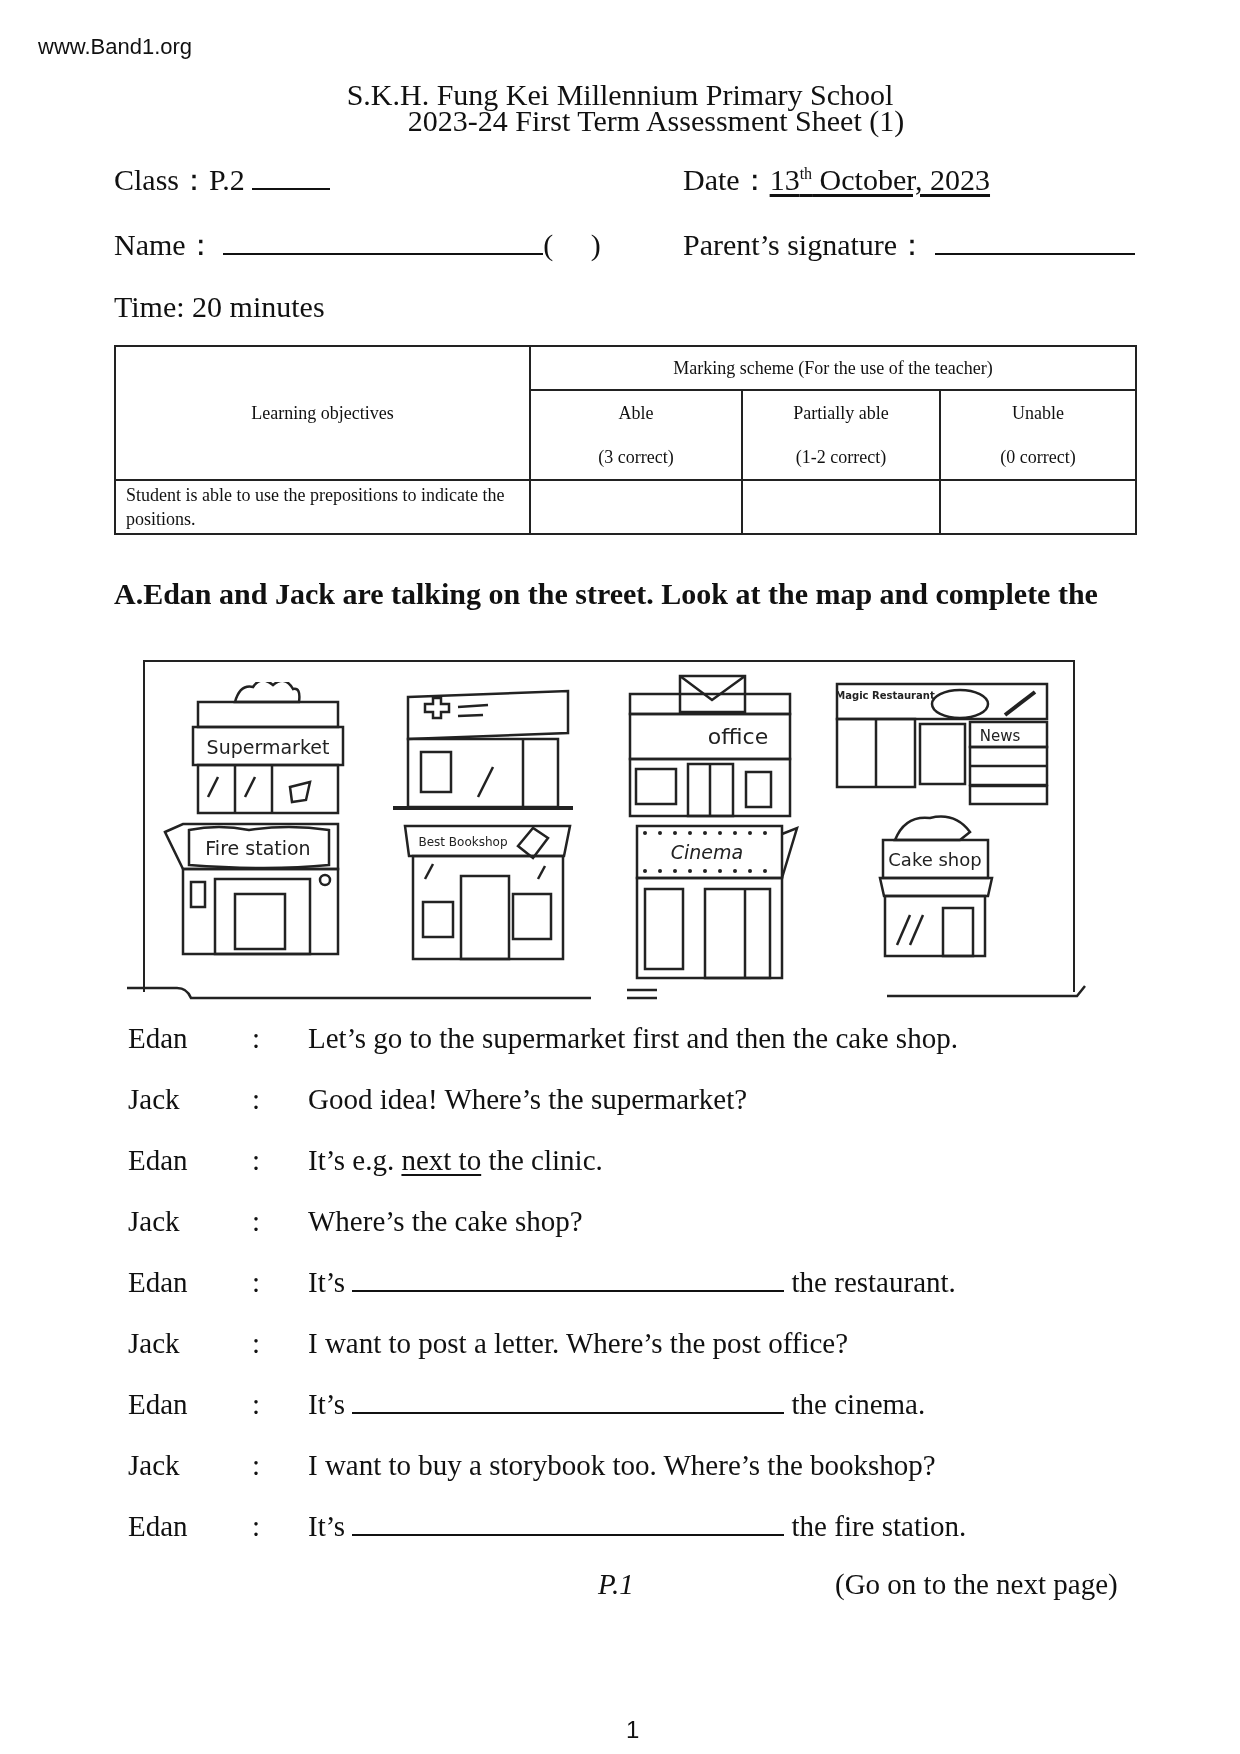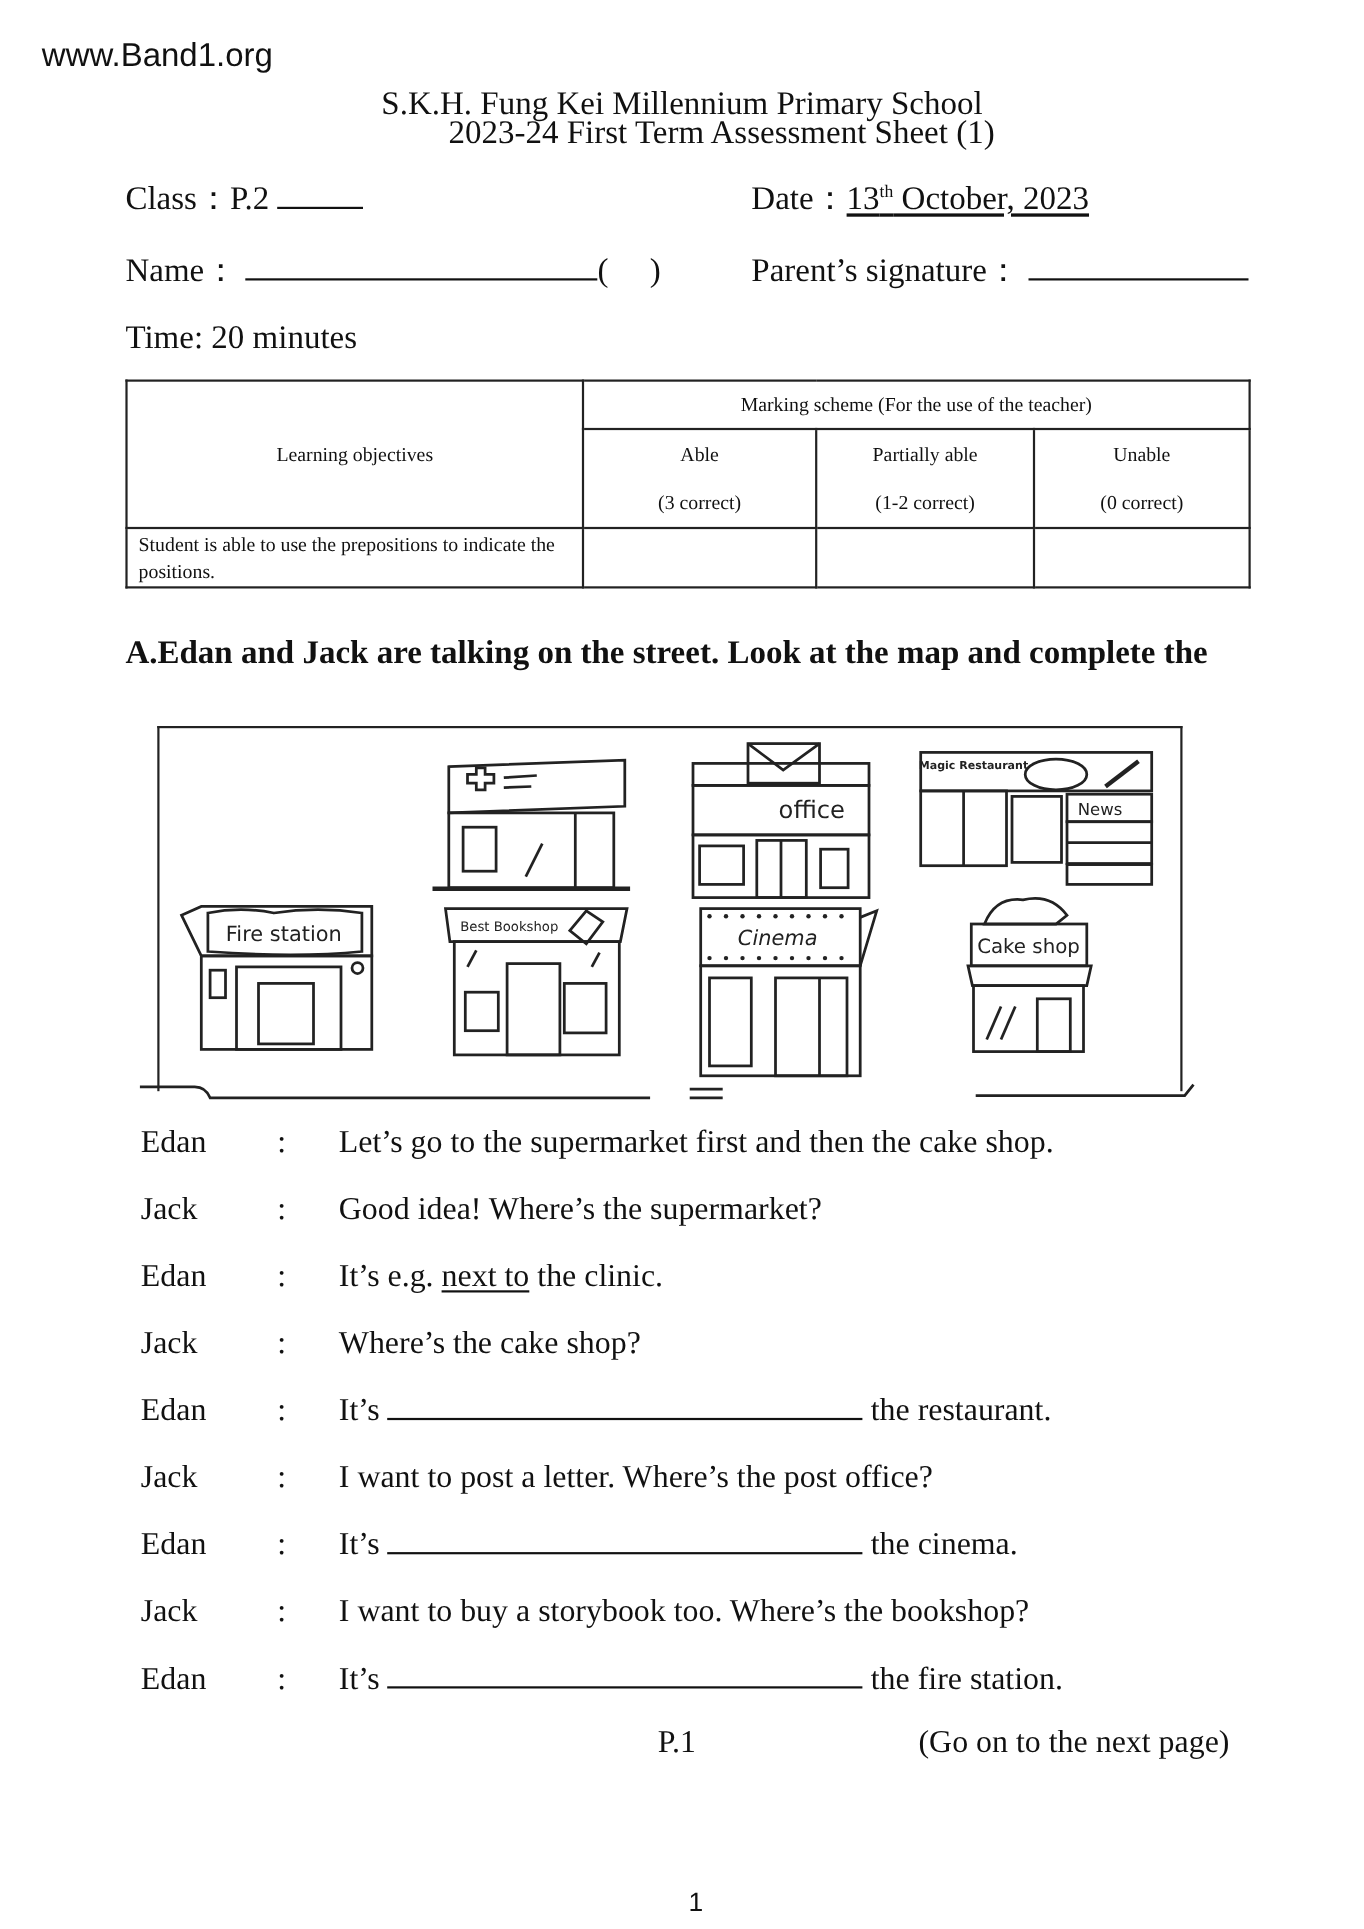--- a/index.html
+++ b/index.html
@@ -1,18 +1,18 @@
 <!DOCTYPE html>
 <html><head>
 <meta charset="utf-8">
 <style>
   html,body{margin:0;padding:0;background:#fff;}
   body{width:1240px;height:1754px;position:relative;overflow:hidden;color:#111;font-family:"Liberation Serif","DejaVu Serif",serif;}
   .abs{position:absolute;}
-  .wm{left:38px;top:34px;font-family:"Liberation Sans","DejaVu Sans",sans-serif;font-size:30px;}
+  .wm{left:38px;top:34px;font-family:"Liberation Sans","DejaVu Sans",sans-serif;font-size:22px;}
   .title{left:0;width:1240px;text-align:center;font-size:30px;}
   .field{font-size:30px;}
   .u{text-decoration:underline;text-underline-offset:4px;}
   .blank{display:inline-block;border-bottom:2px solid #111;vertical-align:baseline;}
   sup{font-size:16px;}
   table.ms{position:absolute;left:114px;top:345px;width:1023px;border-collapse:collapse;font-size:18px;}
   table.ms td{border:2px solid #222;text-align:center;vertical-align:middle;padding:0;}
   .q{left:114px;top:575px;font-size:30px;font-weight:bold;line-height:38px;width:1030px;}
   .q .ind{padding-left:38px;display:block;}
   .map{left:143px;top:660px;width:928px;height:330px;border:2px solid #222;border-bottom:none;}
@@ -79,20 +79,36 @@
   </tr>
 </tbody>
   </table>
 
 <div class="abs q">
   <span>A.</span><span>Edan and Jack are talking on the street. Look at the map and complete the</span>
 </div>
 
 <div class="abs map">
 
+  <div class="shop" style="left:45px;top:20px;">
+    <svg width="160" height="135" viewBox="0 0 160 135">
+      <g fill="none" stroke="#222" stroke-width="2.5">
+        <rect x="8" y="20" width="140" height="25"></rect>
+        <path d="M45 20 q5 -18 18 -15 q8 -12 20 -2 q12 -10 20 4 q8 -2 6 13 z"></path>
+        <rect x="3" y="45" width="150" height="38"></rect>
+        <rect x="8" y="83" width="140" height="48"></rect>
+        <line x1="45" y1="83" x2="45" y2="131"></line>
+          <line x1="82" y1="83" x2="82" y2="131"></line>
+        <line x1="18" y1="115" x2="28" y2="95"></line>
+          <line x1="55" y1="115" x2="65" y2="95"></line>
+        <path d="M100 105 l20 -5 l-4 18 l-14 2 z"></path>
+      </g>
+      <text x="78" y="72" text-anchor="middle" font-family="DejaVu Sans, sans-serif" font-size="19" fill="#222">Supermarket</text>
+    </svg>
+  </div>
 
   <div class="shop" style="left:248px;top:20px;">
     <svg width="180" height="135" viewBox="0 0 180 135">
       <g fill="none" stroke="#222" stroke-width="2.5">
         <path d="M15 15 l160 -6 v42 l-160 6 z"></path>
         <path d="M32 22 h8 v-6 h8 v6 h8 v8 h-8 v6 h-8 v-6 h-8 z"></path>
         <line x1="65" y1="25" x2="95" y2="23"></line>
           <line x1="65" y1="34" x2="90" y2="33"></line>
         <rect x="15" y="57" width="150" height="68"></rect>
         <line x1="130" y1="57" x2="130" y2="125"></line>
@@ -269,15 +285,15 @@
       <span class="co">:</span>
       <span class="tx">I want to buy a storybook too. Where’s the bookshop?</span>
     </div>
   <div class="abs dl" style="top:1510px;">
       <span class="sp">Edan</span>
       <span class="co">:</span>
       <span class="tx"><span>It’s </span><span class="blank" style="width:432px;"></span><span> the fire station.</span></span>
     </div>
 </div>
 
-<div class="abs foot" style="left:598px;top:1568px;">P.1</div>
+<div class="abs foot" style="left:598px;top:1568px;font-style:italic;">P.1</div>
 <div class="abs foot" style="left:835px;top:1568px;">(Go on to the next page)</div>
 <div class="abs" style="left:626px;top:1716px;font-family:'Liberation Sans','DejaVu Sans',sans-serif;font-size:24px;">1</div>
 
 </body></html>

